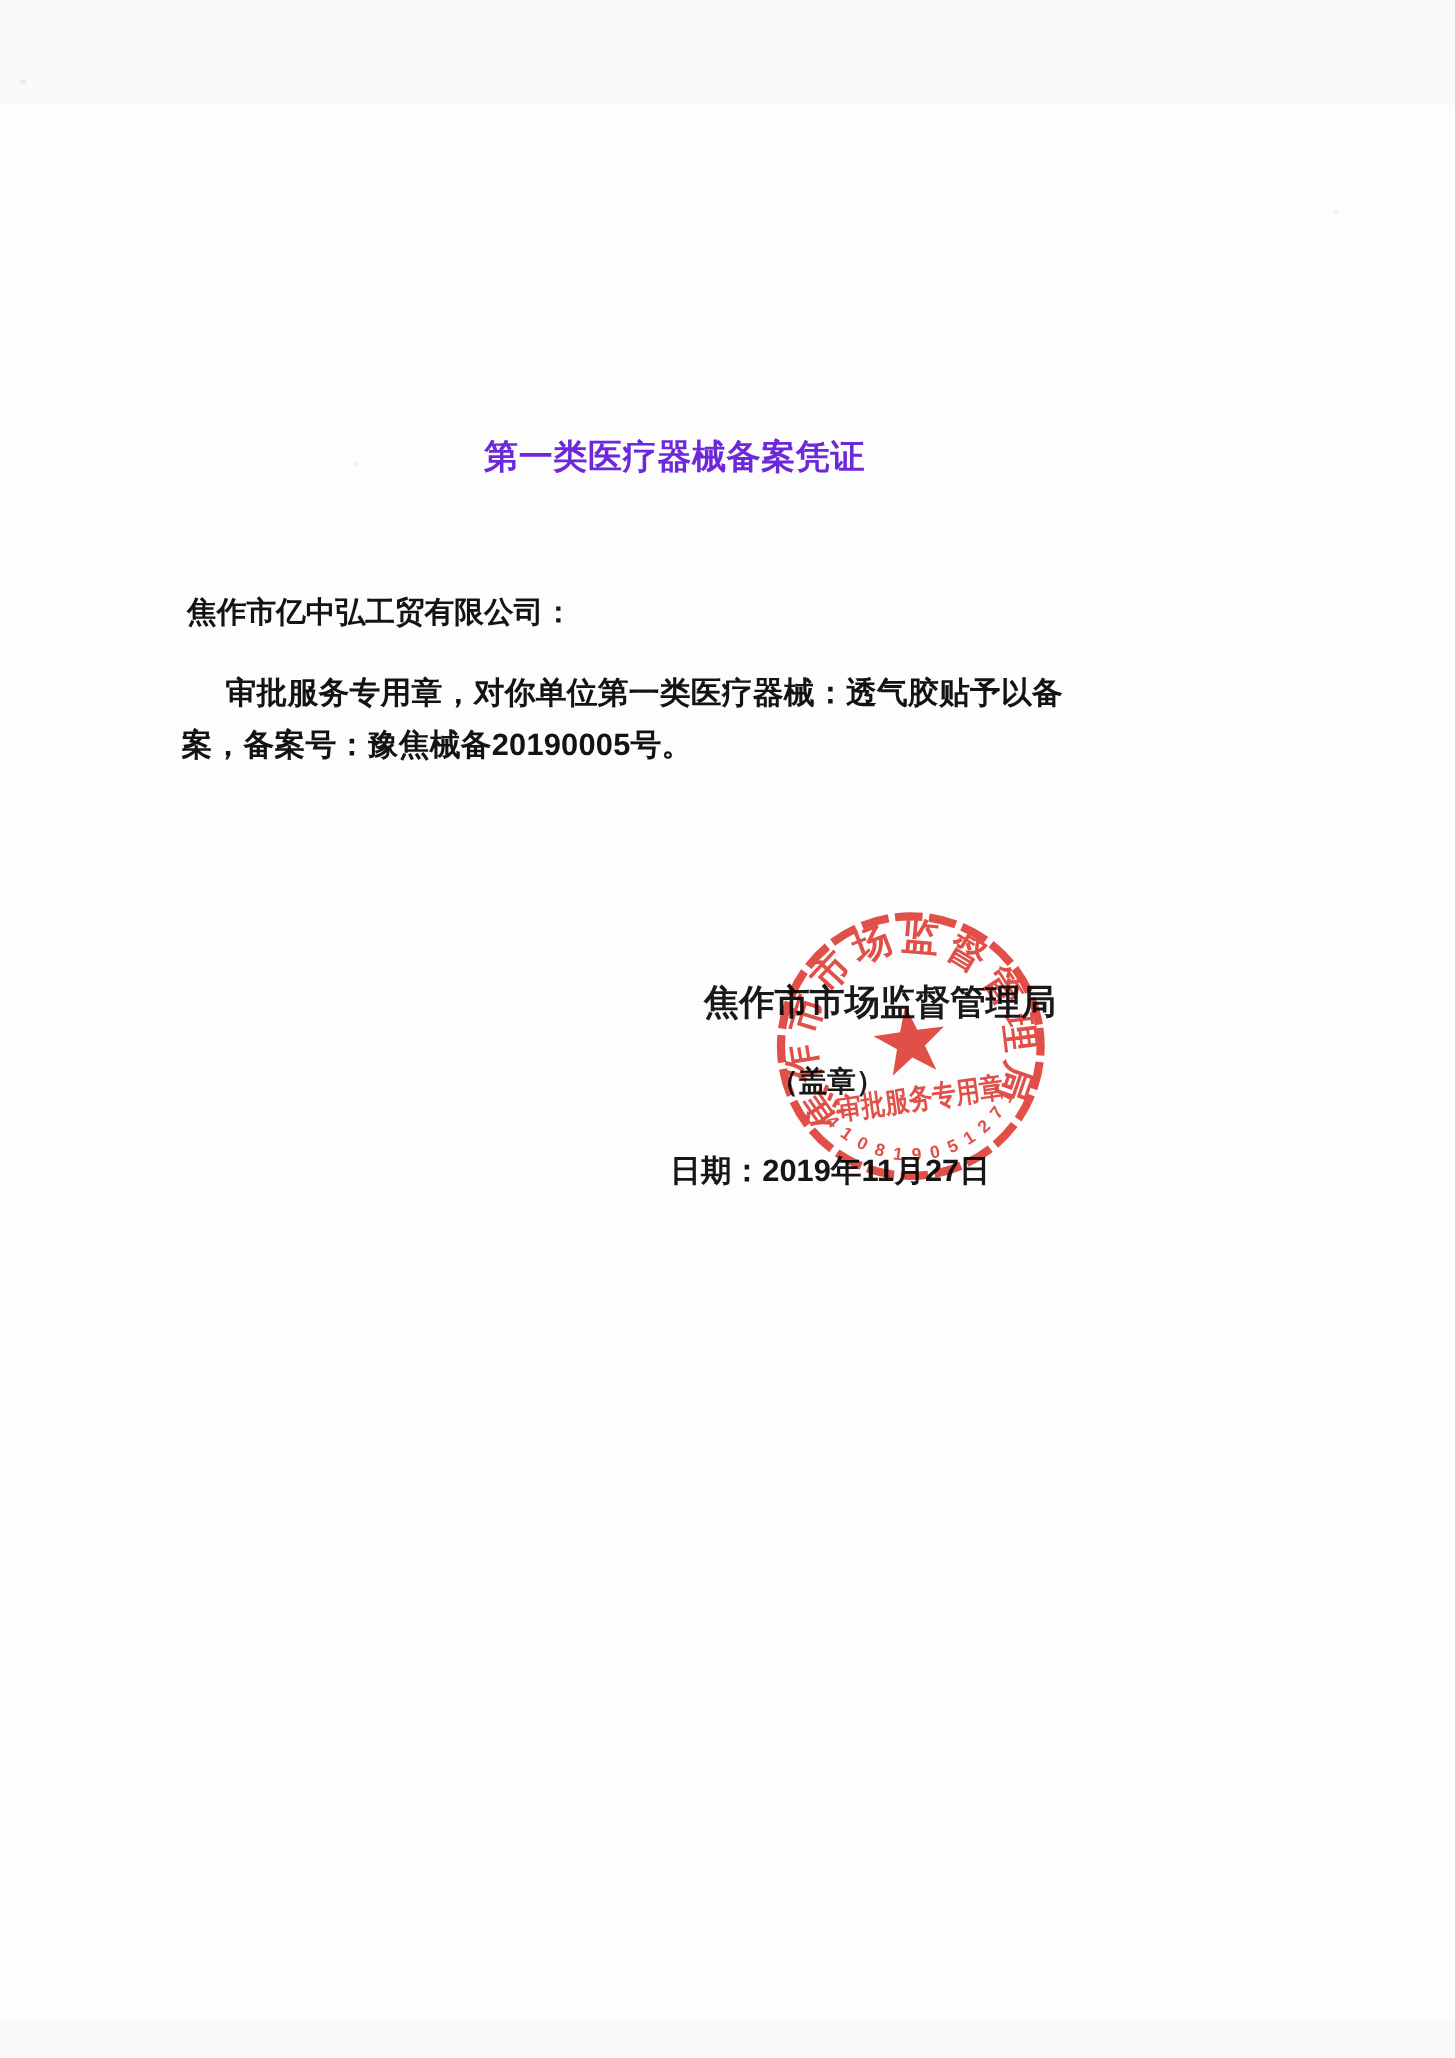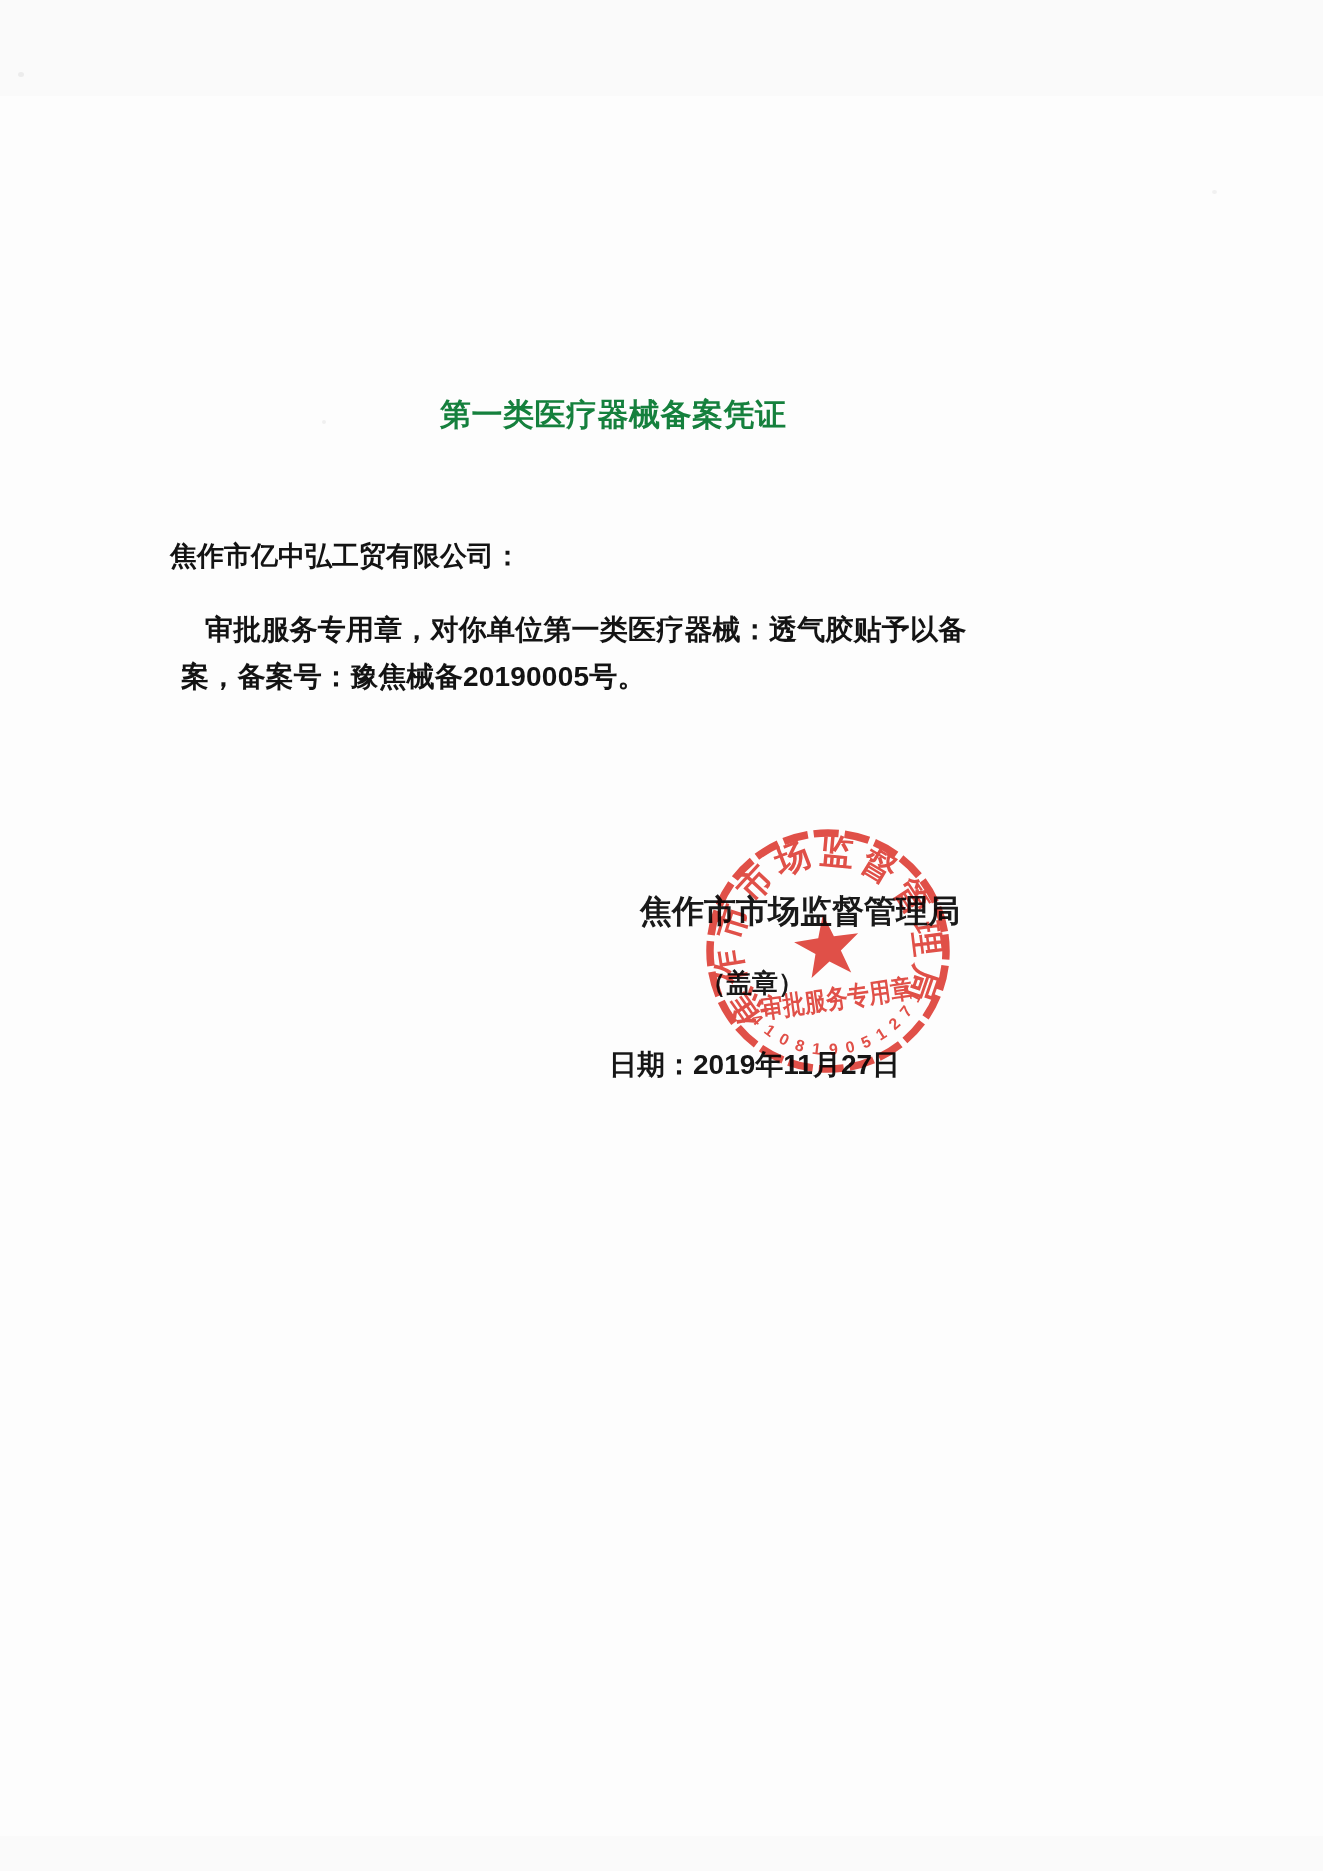--- a/index.html
+++ b/index.html
@@ -4,28 +4,28 @@
 <style>
   html,body{margin:0;padding:0;}
   body{
     width:1323px;height:1871px;position:relative;overflow:hidden;
     background:#fdfdfd;
     font-family:"Liberation Sans","DejaVu Sans",sans-serif;
     color:#161616;
   }
   .abs{position:absolute;line-height:1;white-space:nowrap;}
   .title{
-    left:440px;top:399px;font-size:31px;font-weight:700;letter-spacing:0.5px;color:#15803d;
+    left:440px;top:399px;font-size:31px;font-weight:700;letter-spacing:0.5px;color:#6d28d9;
   }
   .addressee{
     left:170px;top:543px;font-size:27px;font-weight:700;color:#131313;text-align:right;
   }
   .body-line{font-size:28px;font-weight:600;color:#131313;letter-spacing:0.2px;}
   .body-line-1{left:205px;top:616px;}
-  .body-line-2{left:181px;top:663px;}
+  .body-line-2{left:165px;top:663px;}
   .sig-org{left:640px;top:895px;font-size:32px;font-weight:700;color:#191919;}
   .sig-seal-note{left:700px;top:970px;font-size:26px;font-weight:700;color:#191919;}
   .sig-date{left:609px;top:1051px;font-size:28px;font-weight:600;color:#161616;}
   .stamp{
     left:693px;top:816px;width:270px;height:270px;
     mix-blend-mode:multiply;opacity:.93;
   }
   .stamp text{font-family:"Liberation Sans","DejaVu Sans",sans-serif;}
   .speck{position:absolute;border-radius:50%;background:#ececec;}
   .speck1{left:18px;top:72px;width:6px;height:5px;}

